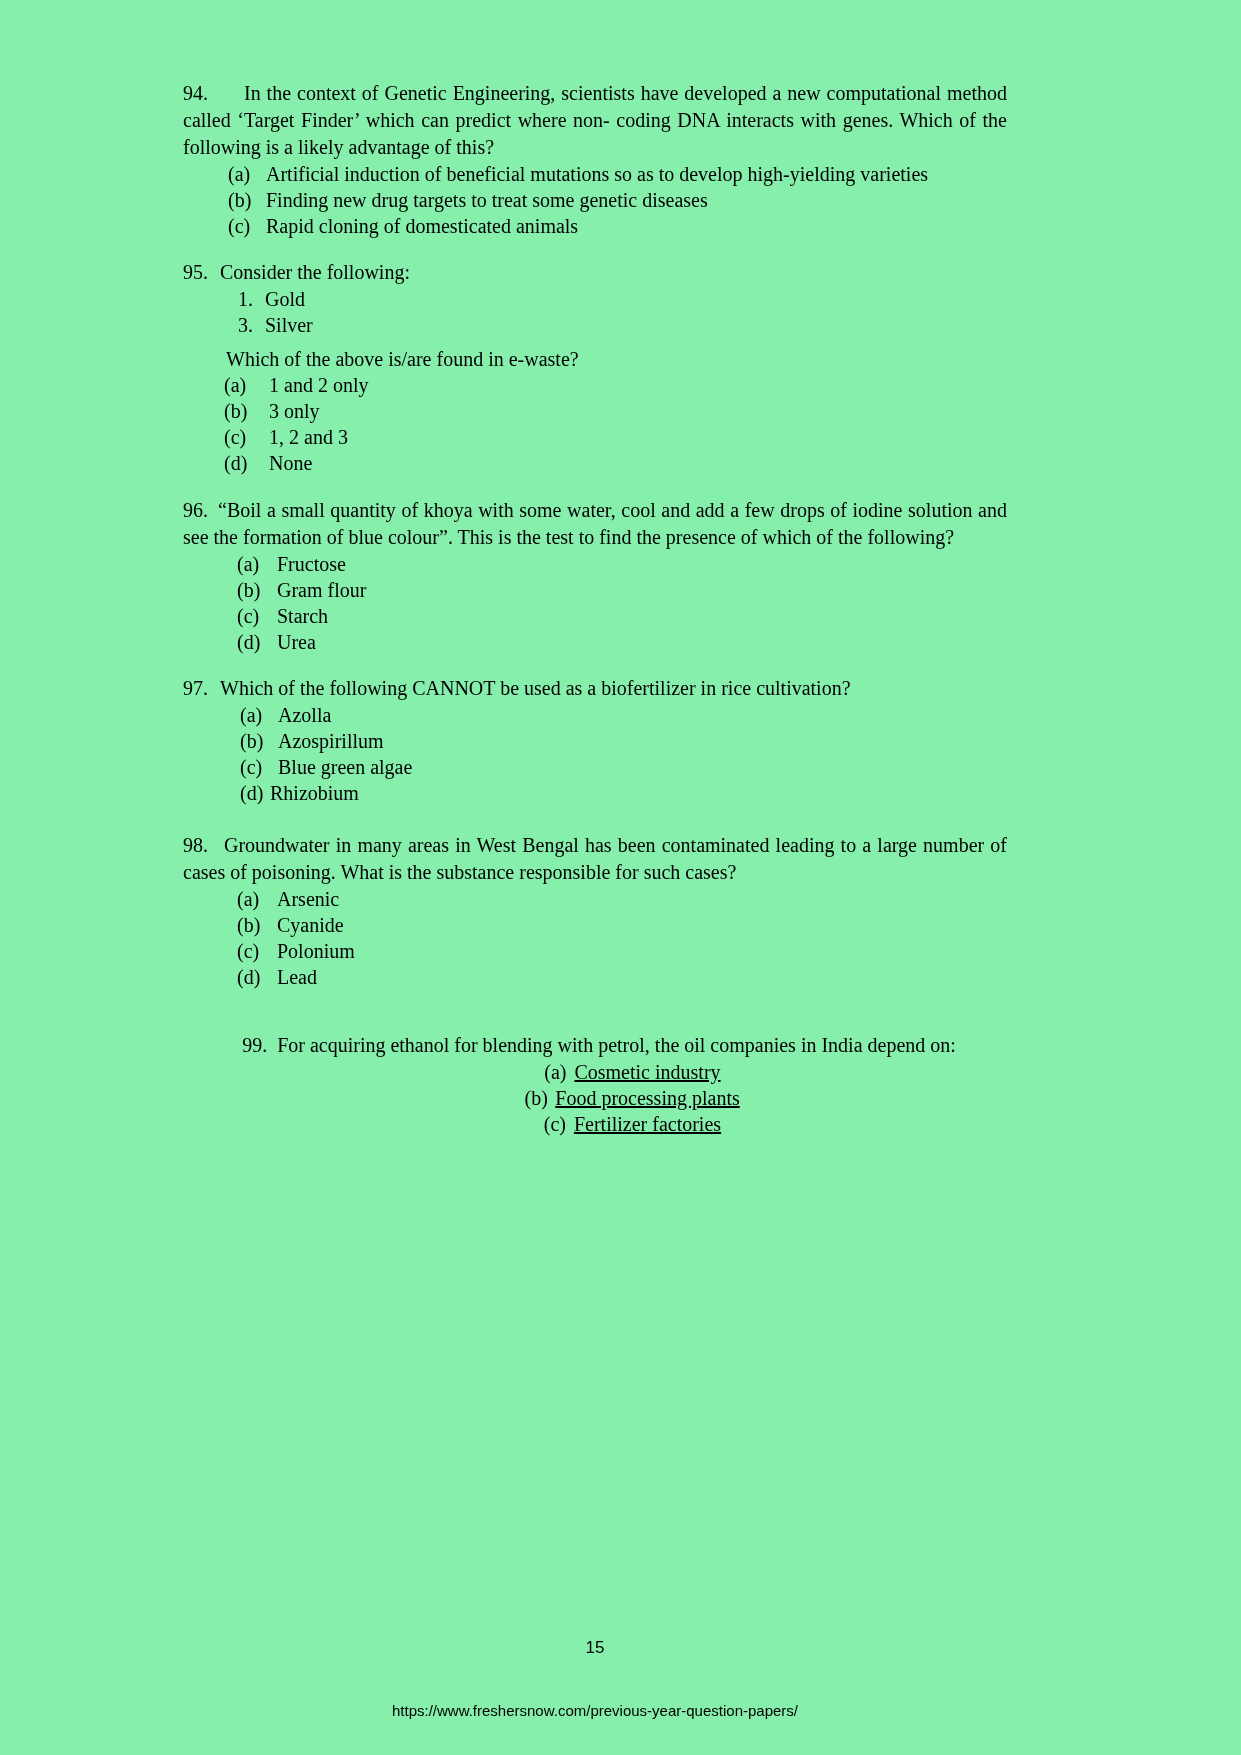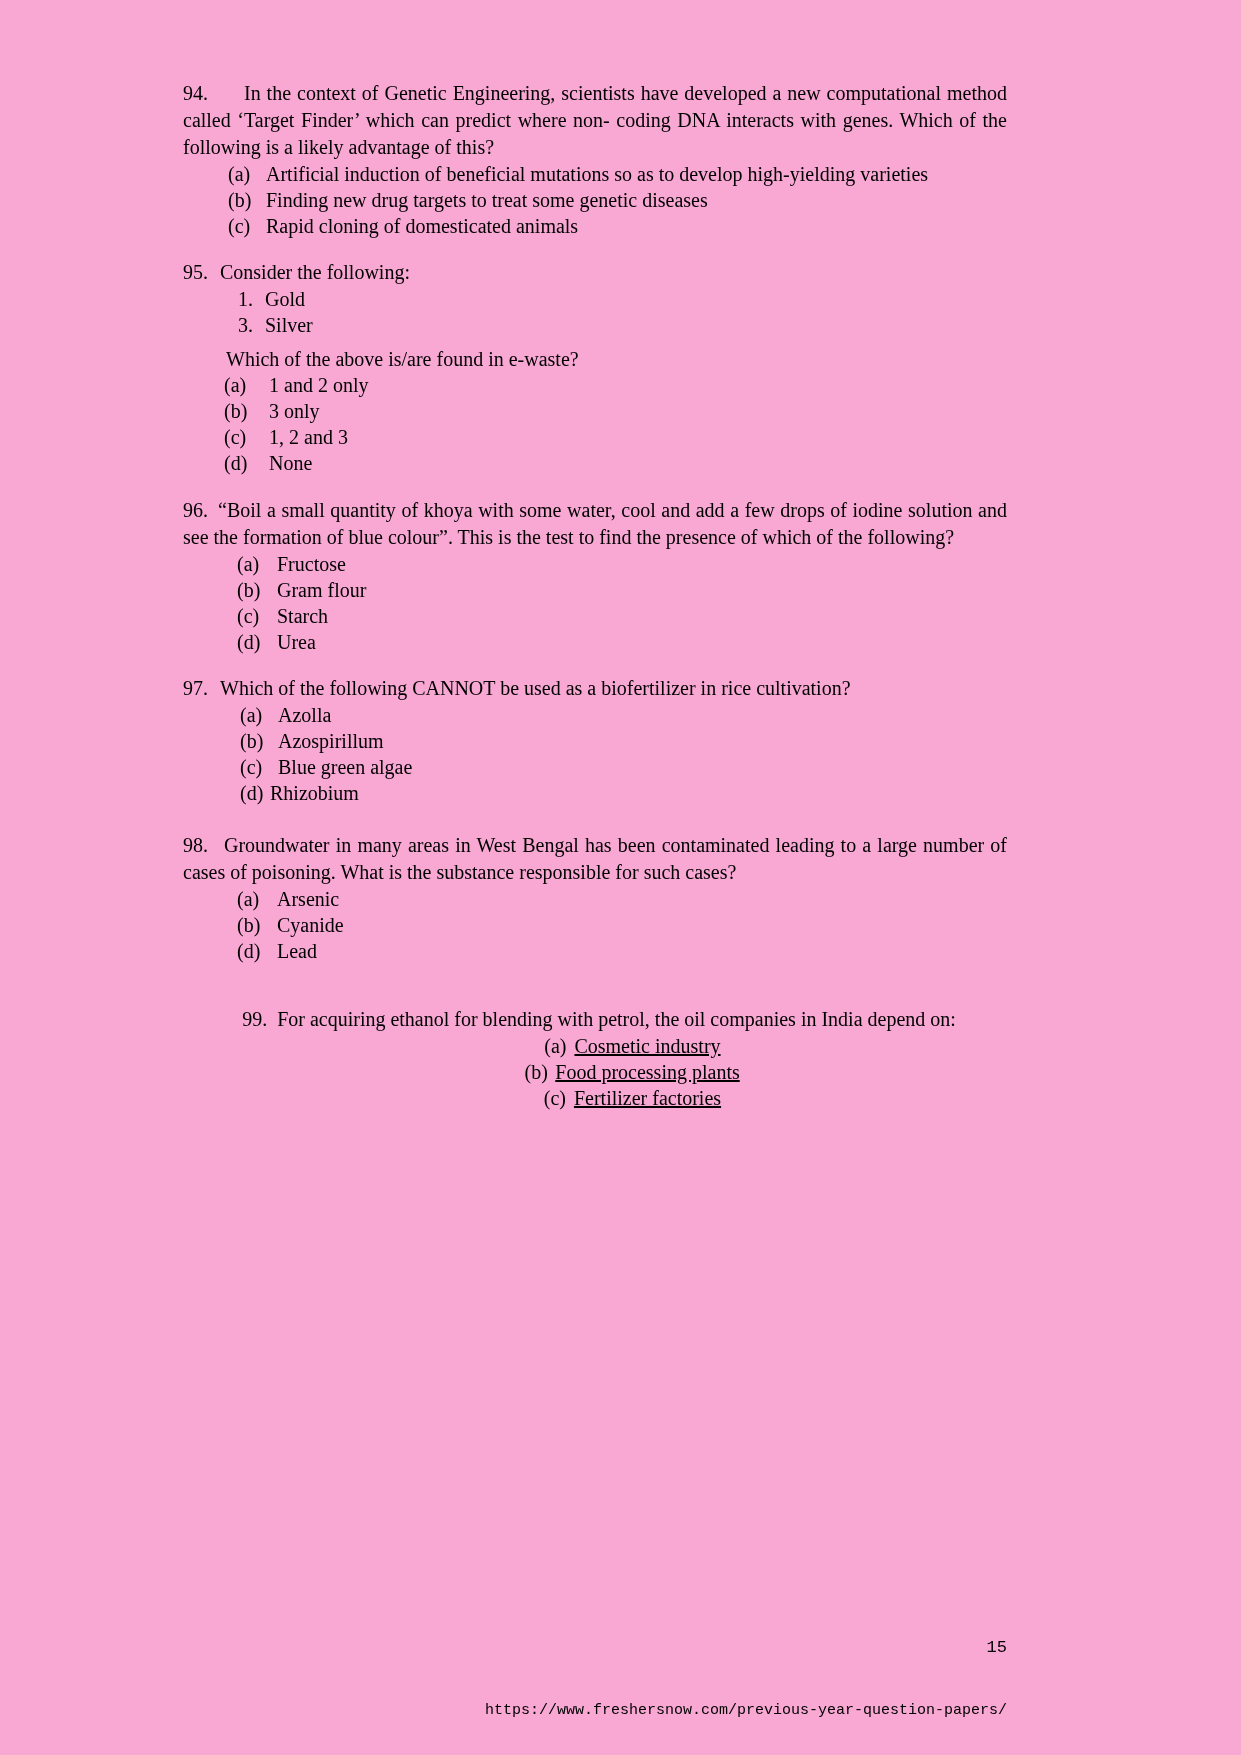--- a/index.html
+++ b/index.html
@@ -1,20 +1,20 @@
 <!DOCTYPE html>
 <html><head>
 <meta charset="utf-8">
 <style>
   html,body{margin:0;padding:0;background:#ffffff;}
   #page{
     position:relative;
     width:1241px;
     height:1755px;
-    background:#f9a8d4;
+    background:#86efac;
     color:#000;
     font-family:"Liberation Serif","DejaVu Serif",serif;
     font-size:20px;
     overflow:hidden;
   }
   #content{
     position:absolute;
     left:183px;
     top:80px;
     width:824px;
@@ -54,22 +54,22 @@
   #q94{margin-bottom:20px;}
   #q95{margin-bottom:21px;}
   #q96{margin-bottom:20px;font-family:Liberation Serif, serif;}
   #q97{margin-bottom:26px;}
   #q98{margin-bottom:42px;}
   #q99{margin-left:8px;text-align:center;}
   .footer-line{
     position:absolute;
     left:183px;
     width:824px;
-    text-align:right;
-    font-family:Liberation Mono, monospace;
+    text-align:center;
+    font-family:Liberation Sans, sans-serif;
   }
   #page-number{top:1638px;font-size:17px;}
   #footer-url{top:1702px;font-size:15px;color:#000;text-decoration:none;}
 </style>
 </head>
 <body>
 
 <div id="page">
   <div id="content">
 
@@ -115,20 +115,21 @@
         <div class="option"><span class="olabel">(c)</span><span class="otext">Blue green algae</span></div>
         <div class="option"><span class="olabel">(d)</span><span class="otext">Rhizobium</span></div>
       </div>
     </div>
 
     <div id="q98" class="q">
       <p class="qpara justify"><span class="qnum">98.</span><span class="numgap g16"></span><span>Groundwater in many areas in West Bengal has been contaminated leading to a large number of cases of poisoning. What is the substance responsible for such cases?</span></p>
       <div class="options q98-opts">
         <div class="option"><span class="olabel">(a)</span><span class="otext">Arsenic</span></div>
         <div class="option"><span class="olabel">(b)</span><span class="otext">Cyanide</span></div>
+        <div class="option"><span class="olabel">(c)</span><span class="otext">Polonium</span></div>
         <div class="option"><span class="olabel">(d)</span><span class="otext">Lead</span></div>
       </div>
     </div>
 
     <div id="q99" class="q">
       <p class="qpara"><span class="qnum">99.</span><span class="numgap g10"></span><span>For acquiring ethanol for blending with petrol, the oil companies in India depend on:</span></p>
       <div class="options q99-opts">
         <div class="option"><span class="olabel">(a)</span><span class="otext">Cosmetic industry</span></div>
         <div class="option"><span class="olabel">(b)</span><span class="otext">Food processing plants</span></div>
         <div class="option"><span class="olabel">(c)</span><span class="otext">Fertilizer factories</span></div>

